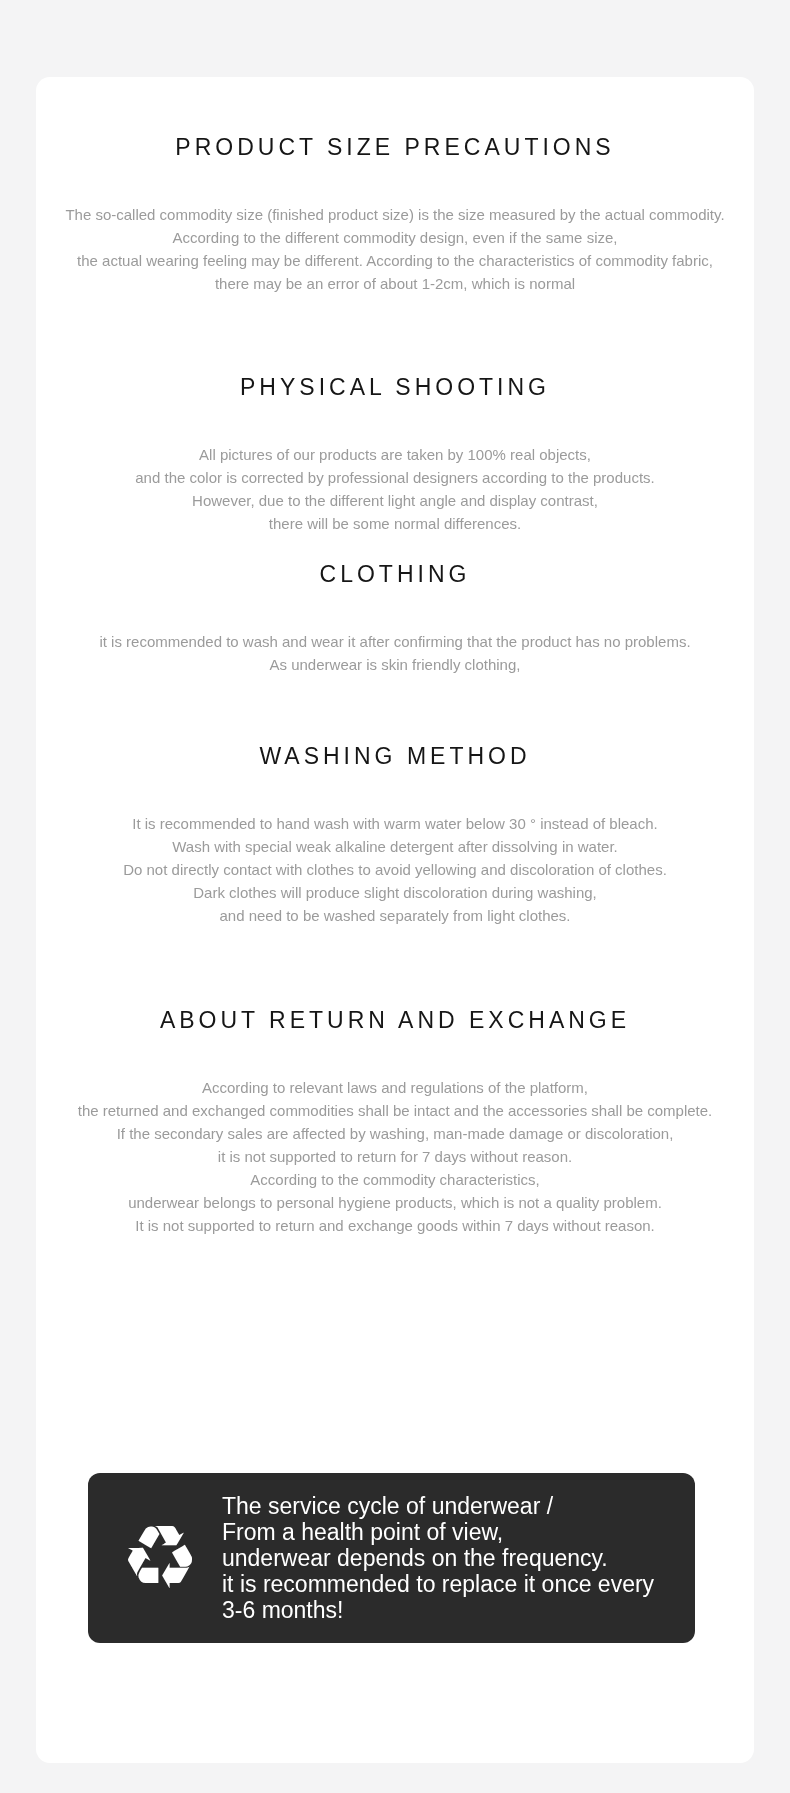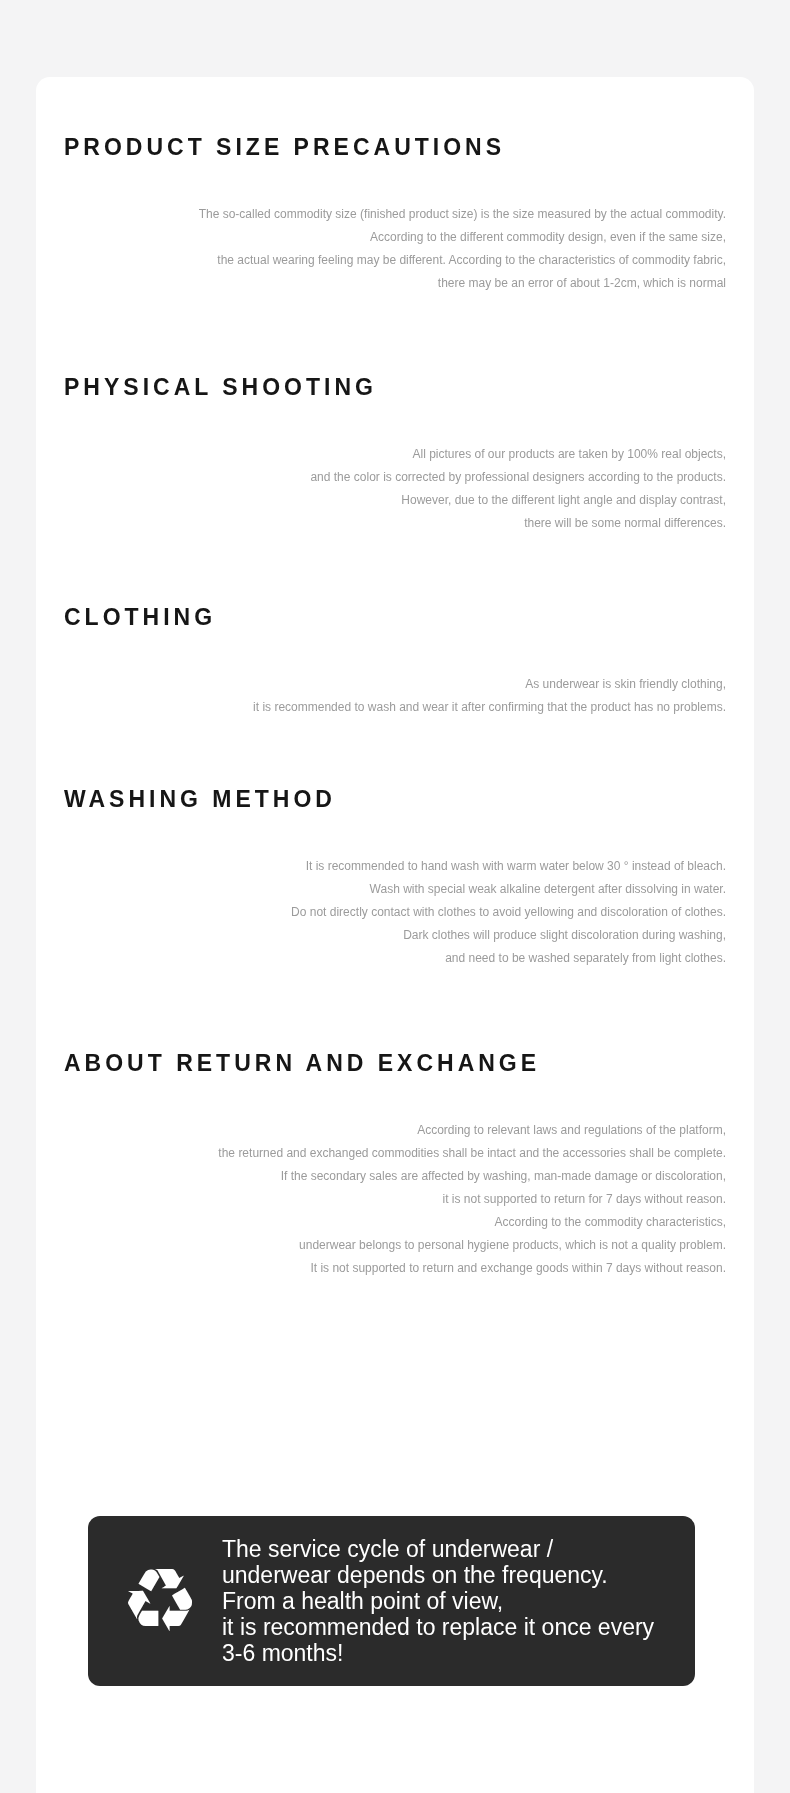--- a/index.html
+++ b/index.html
@@ -18,35 +18,35 @@
     position: relative;
     top: 77px;
     background: #ffffff;
     border-radius: 14px;
     padding: 56px 28px 120px 28px;
     min-height: 1661px;
   }
   .section-title {
     font-size: 23px;
     line-height: 28px;
-    font-weight: 700;
+    font-weight: 400;
     letter-spacing: 4px;
     color: #161616;
-    text-align: left;
+    text-align: center;
     font-family: "Liberation Sans", sans-serif;
   }
   .section-body {
     margin-top: 42px;
-    font-size: 12px;
+    font-size: 15px;
     line-height: 23px;
     color: #9b9b9b;
-    text-align: right;
+    text-align: center;
   }
   .gap-s2 { margin-top: 78px; }
-  .gap-s3 { margin-top: 68px; }
+  .gap-s3 { margin-top: 25px; }
   .gap-s4 { margin-top: 66px; }
   .gap-s5 { margin-top: 79px; }
   .notice {
     margin-top: 236px;
     margin-left: 24px;
     margin-right: 31px;
     background: #2b2b2b;
     border-radius: 12px;
     min-height: 160px;
     display: flex;
@@ -90,22 +90,22 @@
         <div>All pictures of our products are taken by 100% real objects,</div>
         <div>and the color is corrected by professional designers according to the products.</div>
         <div>However, due to the different light angle and display contrast,</div>
         <div>there will be some normal differences.</div>
       </div>
   </section>
 
   <section>
     <h2 class="section-title gap-s3">CLOTHING</h2>
     <div class="section-body">
+        <div>it is recommended to wash and wear it after confirming that the product has no problems.</div>
         <div>As underwear is skin friendly clothing,</div>
-        <div>it is recommended to wash and wear it after confirming that the product has no problems.</div>
       </div>
   </section>
 
   <section>
     <h2 class="section-title gap-s4">WASHING METHOD</h2>
     <div class="section-body">
         <div>It is recommended to hand wash with warm water below 30 ° instead of bleach.</div>
         <div>Wash with special weak alkaline detergent after dissolving in water.</div>
         <div>Do not directly contact with clothes to avoid yellowing and discoloration of clothes.</div>
         <div>Dark clothes will produce slight discoloration during washing,</div>
@@ -123,19 +123,19 @@
         <div>According to the commodity characteristics,</div>
         <div>underwear belongs to personal hygiene products, which is not a quality problem.</div>
         <div>It is not supported to return and exchange goods within 7 days without reason.</div>
       </div>
   </section>
 
   <div class="notice">
     <div class="notice-icon">♻</div>
     <div class="notice-text">
         <div>The service cycle of underwear /</div>
+        <div>From a health point of view,</div>
         <div>underwear depends on the frequency.</div>
-        <div>From a health point of view,</div>
         <div>it is recommended to replace it once every 3-6 months!</div>
       </div>
   </div>
 
 </div>
 
 </body></html>

